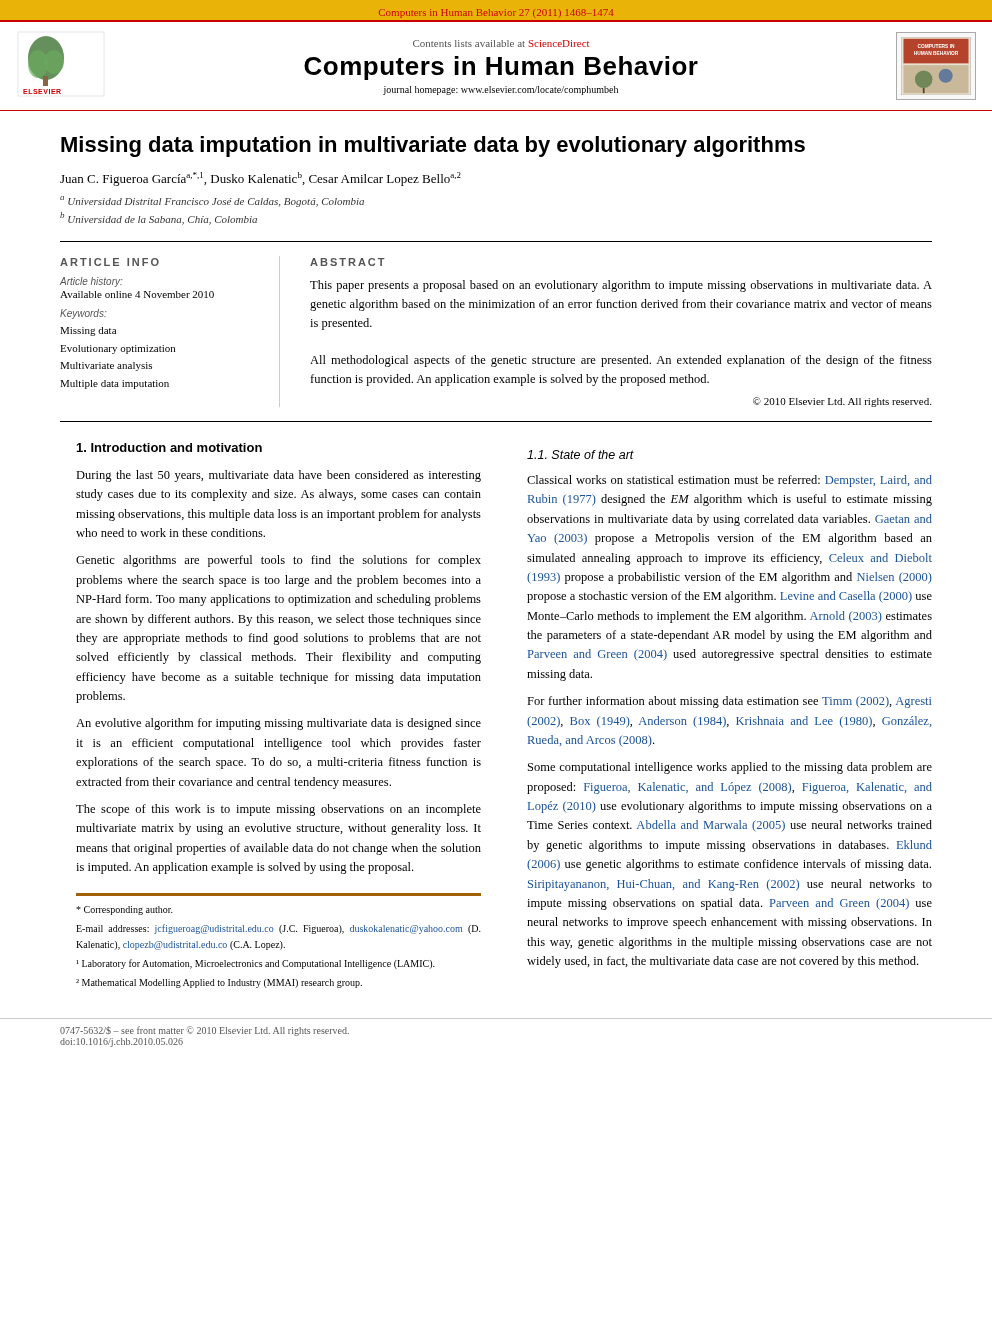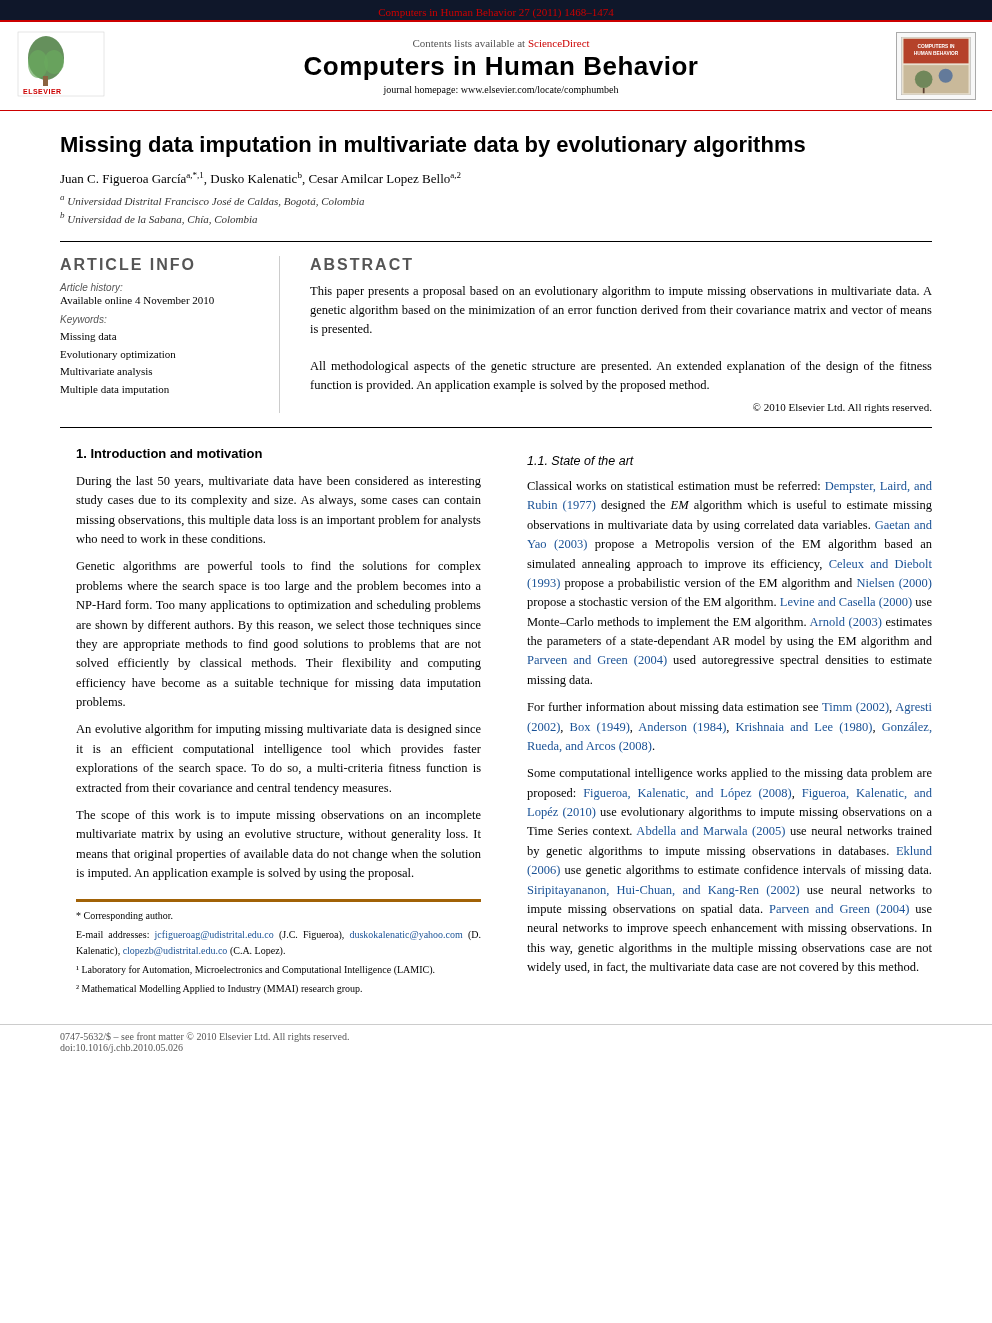--- a/index.html
+++ b/index.html
@@ -5,21 +5,21 @@
     * { margin: 0; padding: 0; box-sizing: border-box; }
     body {
       background: #fff;
       font-family: 'Times New Roman', Times, serif;
       font-size: 13px;
       color: #000;
       width: 992px;
       min-height: 1323px;
     }
     .top-bar {
-      background: #0f172a;
+      background: #eab308;
       text-align: center;
       padding: 6px 0 2px 0;
       font-size: 11px;
       color: #c00;
     }
     .journal-header {
       display: flex;
       align-items: center;
       border-top: 2px solid #c00;
       border-bottom: 1px solid #c00;
@@ -115,21 +115,21 @@
     .col-left {
       width: 220px;
       flex-shrink: 0;
       border-right: 1px solid #ccc;
       padding-right: 16px;
     }
     .col-right {
       flex: 1;
     }
     .section-label {
-      font-size: 16px;
+      font-size: 11px;
       letter-spacing: 2px;
       font-family: Arial, sans-serif;
       font-weight: bold;
       color: #555;
       text-transform: uppercase;
       margin-bottom: 8px;
     }
     .info-row {
       margin-bottom: 8px;
     }

